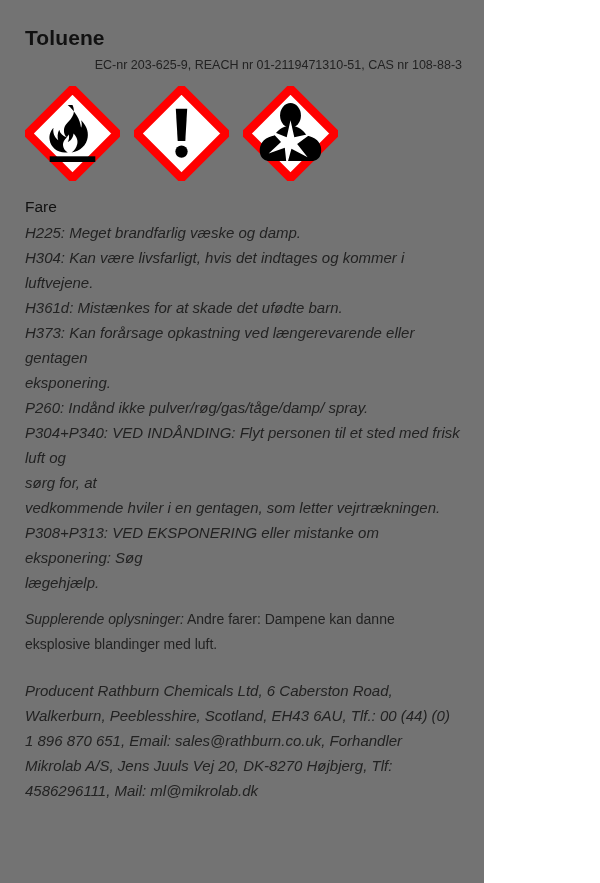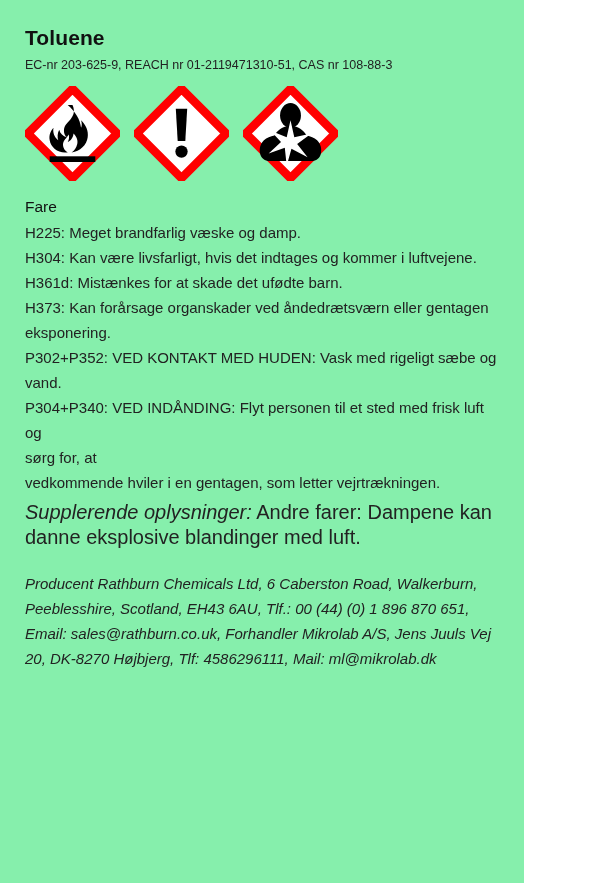--- a/index.html
+++ b/index.html
@@ -12,40 +12,41 @@
     width: 600px;
     height: 883px;
     font-family: "Liberation Sans", "DejaVu Sans", sans-serif;
     color: #1a1a1a;
     -webkit-font-smoothing: antialiased;
     overflow: hidden;
   }
 
   .label-sheet {
     box-sizing: border-box;
-    width: 524px;
+    width: 484px;
     height: 883px;
     padding: 26px 22px 0 25px;
-    background: #86efac;
+    background: #737373;
   }
 
   
   .product-title {
     font-size: 21px;
     font-weight: bold;
     letter-spacing: 0.1px;
     line-height: 1.15;
     margin: 0 0 8px 0;
     color: #111111;
   }
   .identifiers {
     font-size: 12.5px;
     line-height: 1.25;
     margin: 0 0 12px 0;
     color: #222222;
+    text-align: right;
   }
 
   
   .pictogram-row {
     display: flex;
     flex-direction: row;
     align-items: flex-start;
     gap: 14px;
     margin: 0 0 14px 0;
   }
@@ -61,33 +62,34 @@
     font-size: 15.5px;
     font-weight: normal;
     line-height: 1.5;
     margin: 0 0 2px 0;
     color: #111111;
   }
   .statement-list {
     list-style: none;
     margin: 0;
     padding: 0;
+    font-style: italic;
   }
   .statement {
     font-size: 15px;
     line-height: 25px;
     color: #222222;
     margin: 0;
     white-space: pre-wrap;
   }
 
   
   .supplemental-block {
-    margin-top: 5px;
-    font-size: 20px;
+    margin-top: 12px;
+    font-size: 14px;
     line-height: 25px;
     color: #222222;
   }
   .supplemental-lead {
     font-style: italic;
   }
 
   
   .supplier-block {
     margin-top: 21px;
@@ -167,25 +169,27 @@
     </svg>
 
   </div>
 
   <div class="signal-word">Fare</div>
 
   <div class="statement-list">
     <p class="statement">H225: Meget brandfarlig væske og damp.</p>
     <p class="statement">H304: Kan være livsfarligt, hvis det indtages og kommer i luftvejene.</p>
     <p class="statement">H361d: Mistænkes for at skade det ufødte barn.</p>
-    <p class="statement">H373: Kan forårsage organskader ved åndedrætsværn eller gentagen
+    <p class="statement">H373: Kan forårsage opkastning ved længerevarende eller gentagen
 eksponering.</p>
-    <p class="statement">P302+P352: VED KONTAKT MED HUDEN: Vask med rigeligt sæbe og vand.</p>
+    <p class="statement">P260: Indånd ikke pulver/røg/gas/tåge/damp/ spray.</p>
     <p class="statement">P304+P340: VED INDÅNDING: Flyt personen til et sted med frisk luft og
 sørg for, at
 vedkommende hviler i en gentagen, som letter vejrtrækningen.</p>
+    <p class="statement">P308+P313: VED EKSPONERING eller mistanke om eksponering: Søg
+lægehjælp.</p>
   </div>
 
   <p class="supplemental-block"><span class="supplemental-lead">Supplerende oplysninger:</span><span> Andre farer: Dampene kan danne eksplosive blandinger med luft.</span></p>
 
   <p class="supplier-block">Producent Rathburn Chemicals Ltd, 6 Caberston Road, Walkerburn, Peeblesshire, Scotland, EH43 6AU, Tlf.: 00 (44) (0) 1 896 870 651, Email: sales@rathburn.co.uk, Forhandler Mikrolab A/S, Jens Juuls Vej 20, DK-8270 Højbjerg, Tlf: 4586296111, Mail: ml@mikrolab.dk</p>
 
 </div>
 
 </body></html>

